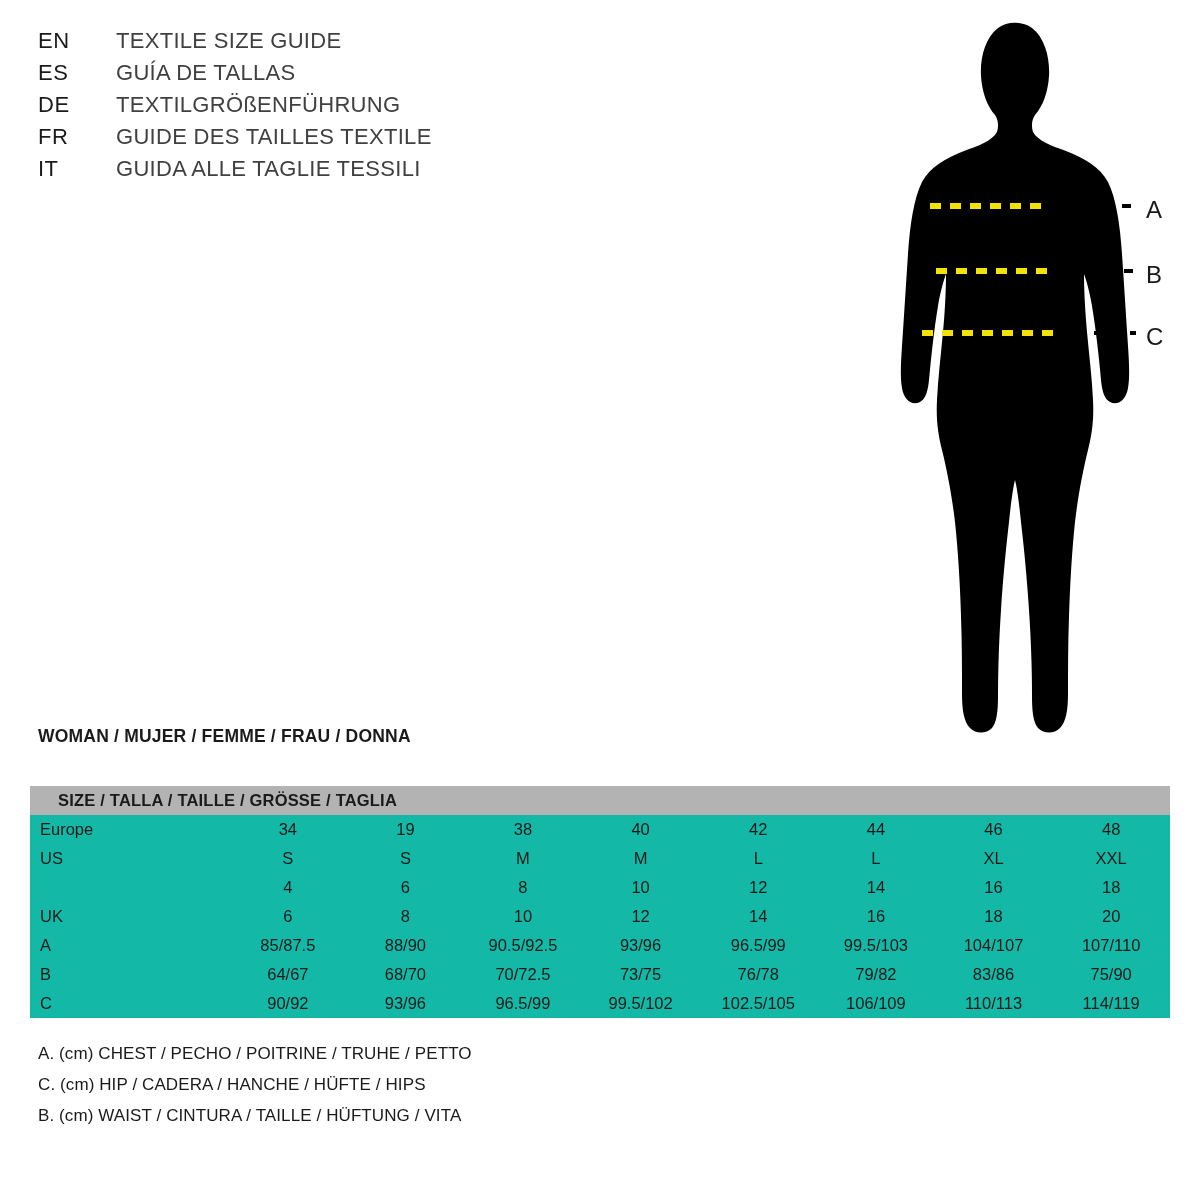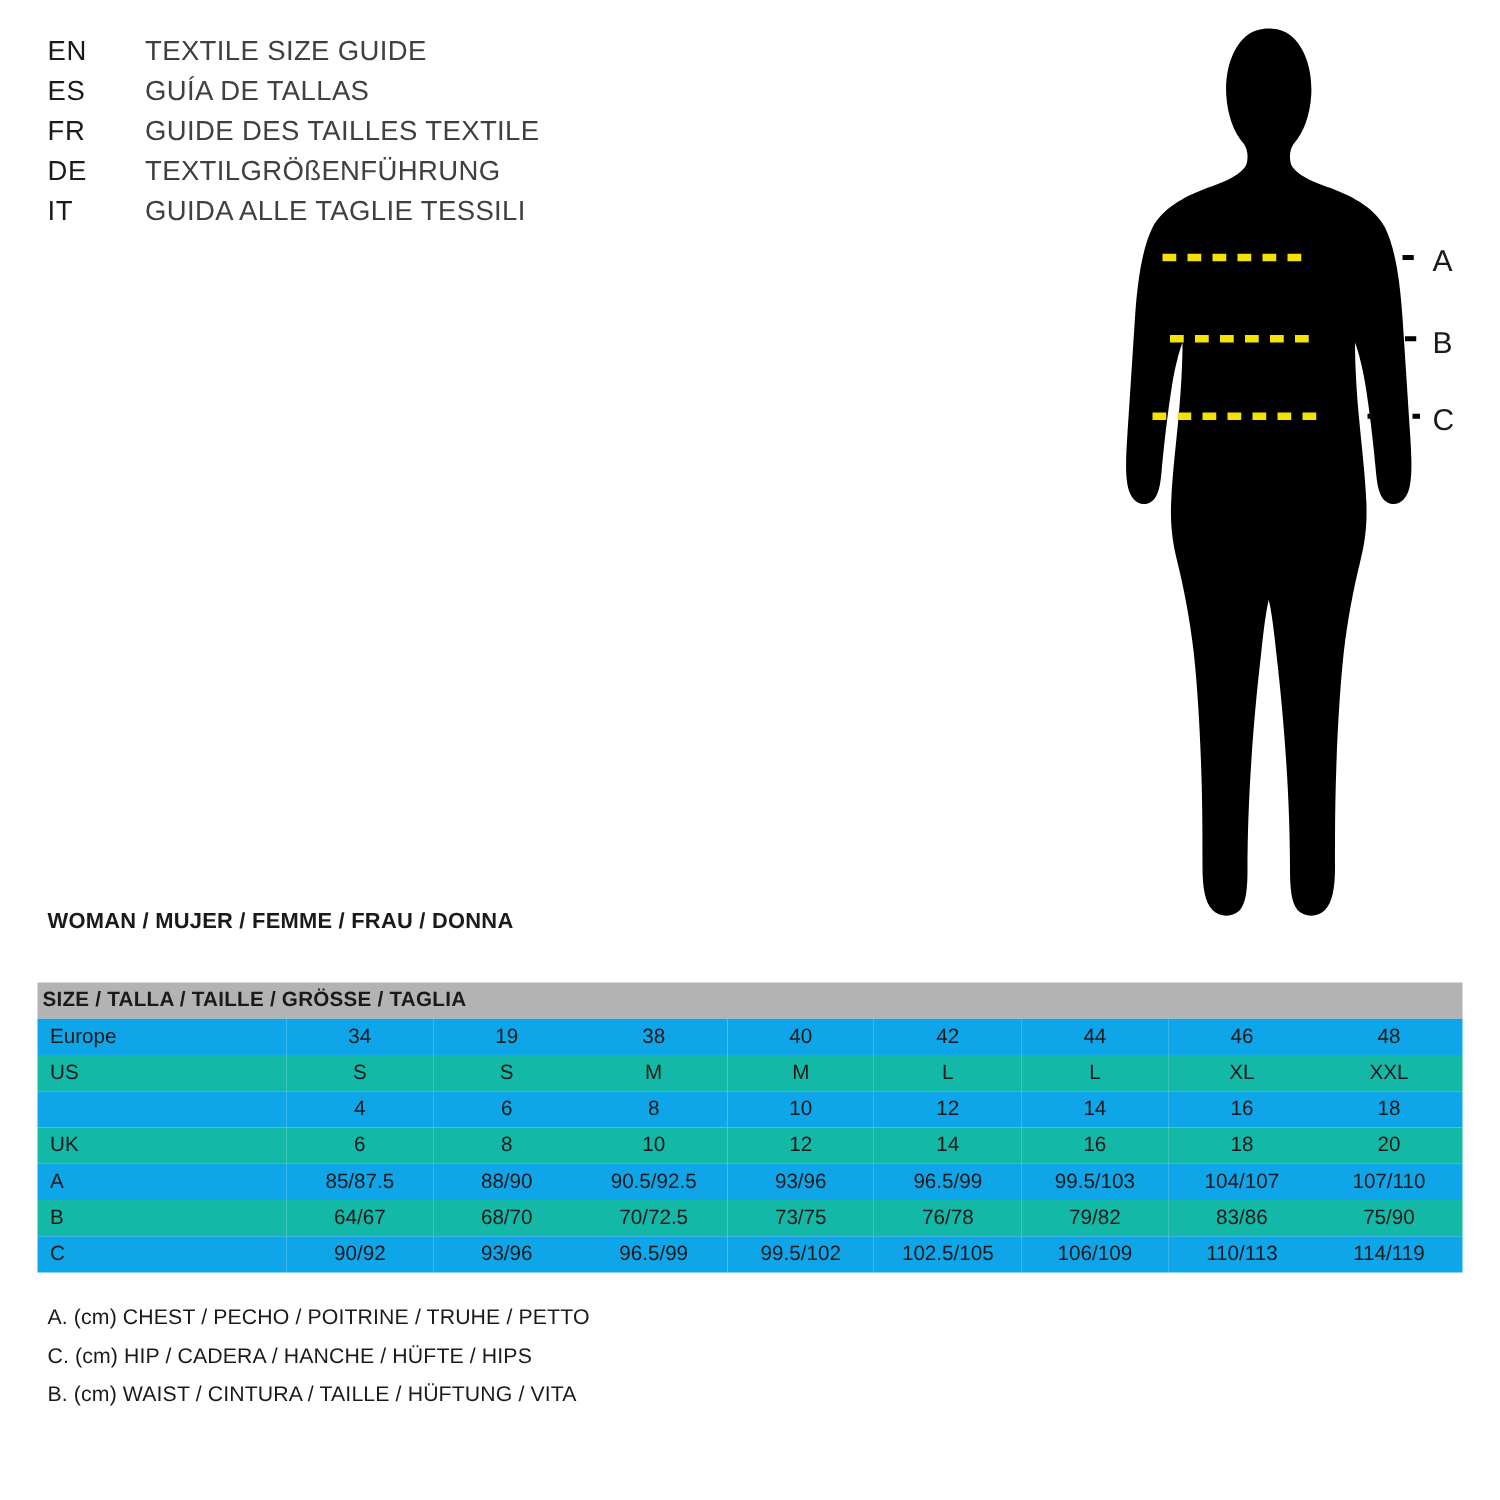--- a/index.html
+++ b/index.html
@@ -75,28 +75,28 @@
   }
   #size-table td, #size-table th {
     padding: 0;
     height: 29px;
     line-height: 29px;
     font-weight: normal;
     text-align: center;
   }
   #size-table th.header-cell {
     text-align: left;
-    padding-left: 4px;
+    padding-left: 28px;
     font-weight: bold;
     letter-spacing: 0.2px;
   }
   #size-table tr.header-row {
     background: #b3b3b3;
   }
-  #size-table tr.row-light { background: #0ea5e9; }
+  #size-table tr.row-light { background: #14b8a6; }
   #size-table tr.row-shade { background: #14b8a6; }
   #size-table td.label-cell {
     text-align: left;
     padding-left: 10px;
     width: 190px;
   }
   #size-table td.val-cell { width: 118px; text-align: center; }
 
   
   #legend {
@@ -119,26 +119,26 @@
 <div id="title-block">
   <div class="title-row">
     <div class="title-lang">EN</div>
     <div class="title-text">TEXTILE SIZE GUIDE</div>
   </div>
   <div class="title-row">
     <div class="title-lang">ES</div>
     <div class="title-text">GUÍA DE TALLAS</div>
   </div>
   <div class="title-row">
+    <div class="title-lang">DE</div>
+    <div class="title-text">TEXTILGRÖßENFÜHRUNG</div>
+  </div>
+  <div class="title-row">
     <div class="title-lang">FR</div>
     <div class="title-text">GUIDE DES TAILLES TEXTILE</div>
-  </div>
-  <div class="title-row">
-    <div class="title-lang">DE</div>
-    <div class="title-text">TEXTILGRÖßENFÜHRUNG</div>
   </div>
   <div class="title-row">
     <div class="title-lang">IT</div>
     <div class="title-text">GUIDA ALLE TAGLIE TESSILI</div>
   </div>
 </div>
 
 <div id="figure-area">
   <svg id="figure-svg" width="340" height="740" viewBox="0 0 340 740" xmlns="http://www.w3.org/2000/svg">
 

